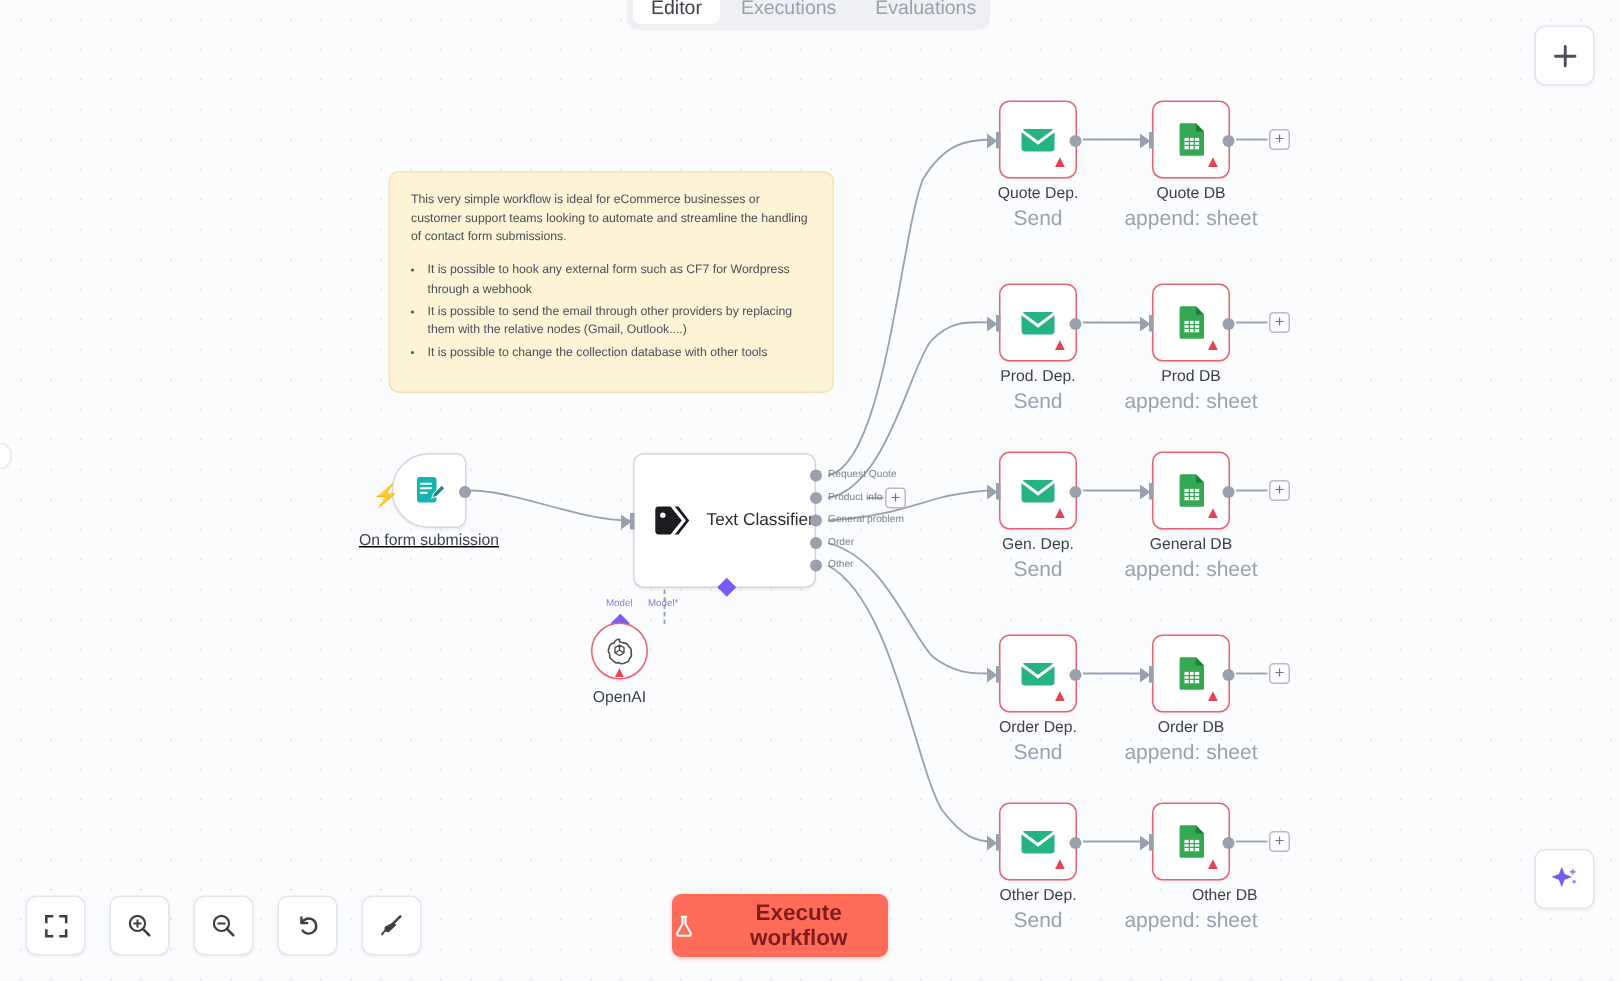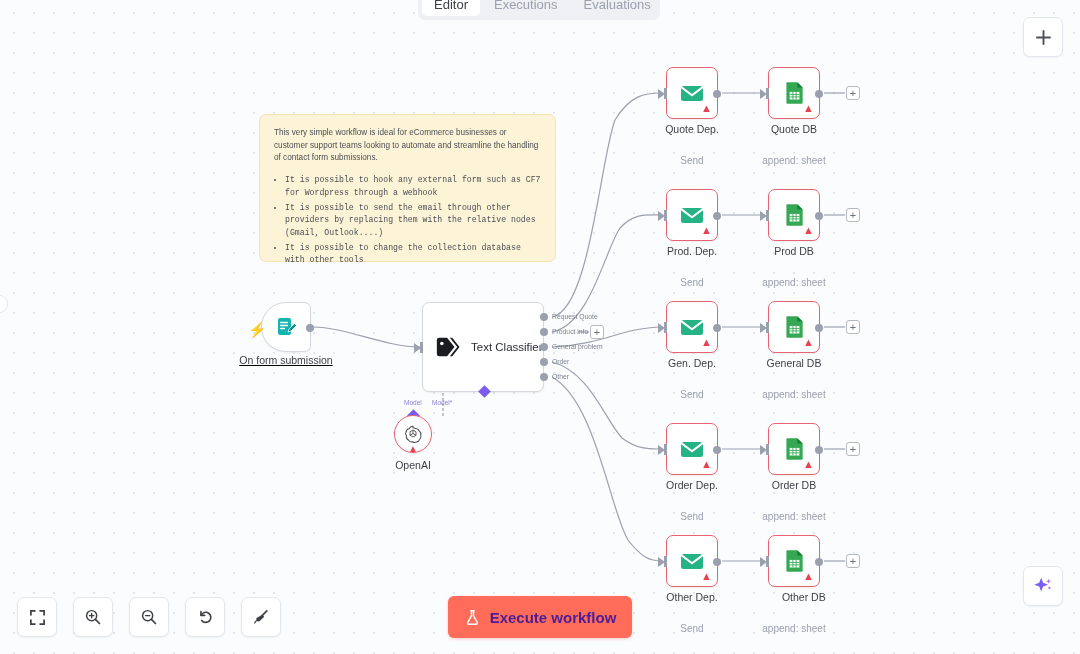--- a/index.html
+++ b/index.html
@@ -43,54 +43,54 @@
   #add-node-btn { right: 17px; top: 17px; width: 40px; height: 40px; }
   #ai-assist-btn { right: 17px; bottom: 48px; width: 40px; height: 40px; }
 
   
   #toolbar { position: absolute; left: 17px; bottom: 17px; display: flex; gap: 16px; }
   #toolbar .fbtn { position: relative; width: 40px; height: 40px; }
 
   
   #execute-workflow-button {
     position: absolute; left: 448px; top: 596px;
-    width: 184px; height: 42px;
+    width: 144px; height: 42px;
     background: #ff6d5a; border: none; border-radius: 6px;
-    color: #4c1d95; font-size: 15px; font-weight: 600;
-    display: flex; align-items: center; justify-content: center; gap: 9px;
+    color: #7f1d1d; font-size: 15px; font-weight: 600;
+    display: flex; align-items: center; justify-content: space-between; gap: 9px;
     cursor: pointer; box-shadow: 0 1px 3px rgba(255,109,90,.35);
     font-family: "Liberation Sans", sans-serif;
   }
 
   
   #sticky-note {
     position: absolute; left: 259px; top: 114px;
     width: 297px; height: 148px;
     background: #fdf4d7; border: 1px solid #f3e4b4; border-radius: 7px;
     padding: 12px 14px;
   }
   #sticky-note h2 { font-size: 14.5px; color: #2a2c31; font-weight: 700; margin-bottom: 12px; }
   #sticky-note p { font-size: 8.2px; line-height: 1.55; color: #4a4d55; margin-bottom: 9px; }
   #sticky-note ul { padding-left: 11px; }
-  #sticky-note li { font-size: 8.2px; line-height: 1.55; color: #4a4d55; margin-bottom: 2px; font-family: Liberation Mono, monospace; }
+  #sticky-note li { font-size: 8.2px; line-height: 1.55; color: #4a4d55; margin-bottom: 2px; }
 
   
   .node { position: absolute; }
   .nbox {
     background: #fff; border: 1px solid #d4d7de; border-radius: 7px;
     display: flex; align-items: center; justify-content: center;
     position: relative; box-shadow: 0 1px 2px rgba(20,25,40,.06);
   }
   .nbox.err { border: 1.5px solid #e8636f; }
   .nlabel {
     position: absolute; left: 50%; transform: translateX(-50%);
     white-space: nowrap; text-align: center;
   }
   .nlabel .t { font-size: 10.5px; color: #3c3f45; }
-  .nlabel .s { font-size: 10px; color: #9aa0ad; margin-top: 20px; }
+  .nlabel .s { font-size: 14px; color: #9aa0ad; margin-top: 2px; }
   .warn { position: absolute; right: 5px; bottom: 4px; color: #e8414f; font-size: 11px; line-height: 1; }
 
   
   #node-on-form-submission .nbox {
     width: 50px; height: 50px;
     border-radius: 26px 7px 7px 26px;
   }
   .bolt { position: absolute; left: -14px; top: 18px; color: #ff7043; font-size: 15px; }
 
   

